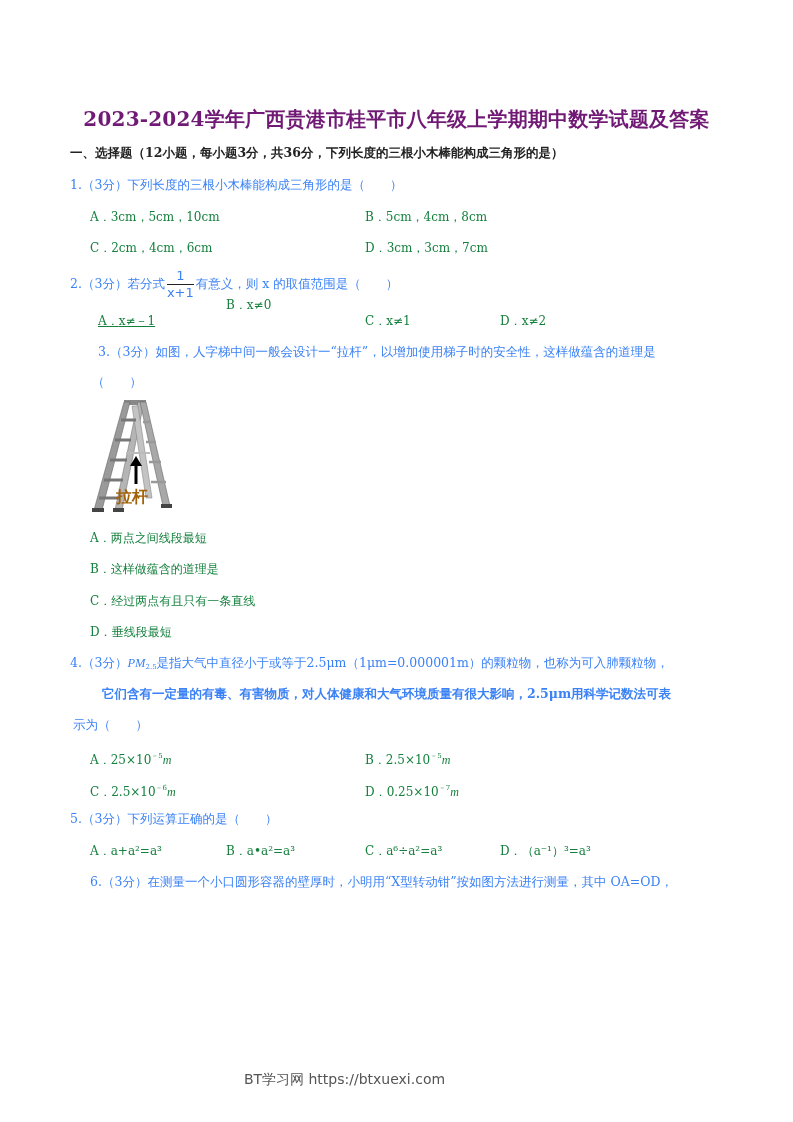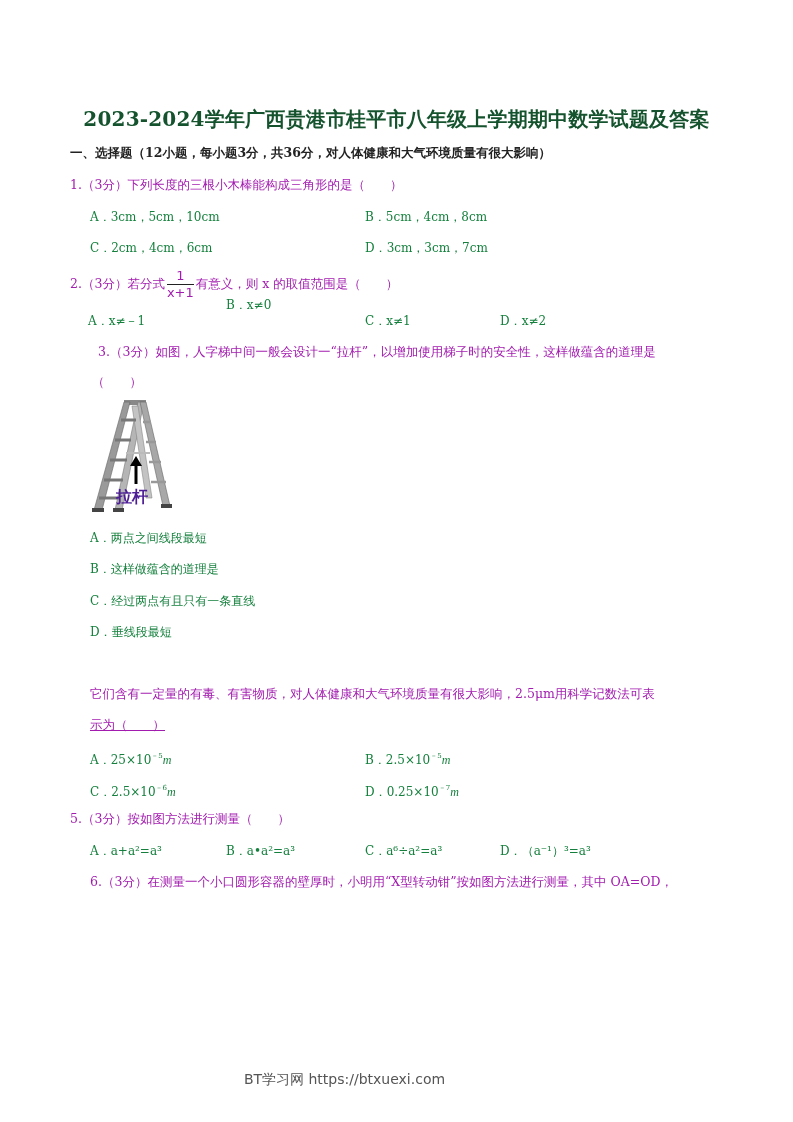--- a/index.html
+++ b/index.html
@@ -1,53 +1,53 @@
 <!DOCTYPE html>
 <html><head>
 <meta charset="utf-8">
 <style>
   html, body { margin: 0; padding: 0; background: #ffffff; }
   body { width: 793px; height: 1122px; position: relative; overflow: hidden;
          font-family: "DejaVu Serif", "Liberation Serif", serif; color: #222; }
   .page { position: absolute; left: 0; top: 0; width: 793px; height: 1122px; }
   .title { position: absolute; left: 0; width: 793px; top: 106px; text-align: center;
-           font-family: "DejaVu Serif", serif; font-weight: bold; font-size: 20px; color: #14532d; letter-spacing: 0.2px; }
+           font-family: "DejaVu Serif", serif; font-weight: bold; font-size: 20px; color: #701a75; letter-spacing: 0.2px; }
   .section { position: absolute; left: 70px; top: 145px; font-size: 12.5px; font-weight: bold; color: #222; }
-  .line { position: absolute; font-size: 12.5px; color: #a21caf; white-space: nowrap; line-height: 16px; }
+  .line { position: absolute; font-size: 12.5px; color: #3b82f6; white-space: nowrap; line-height: 16px; }
   .opt { position: absolute; font-size: 12px; color: #15803d; white-space: nowrap; line-height: 16px; }
   i.v { font-style: italic; font-family: "Liberation Serif", serif; }
   sup { font-size: 7px; vertical-align: 6px; }
   sub { font-size: 7px; vertical-align: -2px; }
   .frac { display: inline-block; vertical-align: middle; text-align: center; font-family: "DejaVu Sans", sans-serif; font-size: 13px; margin: 0 2px; }
   .frac .num { display: block; border-bottom: 1px solid #222; padding: 0 2px; line-height: 16px; }
   .frac .den { display: block; line-height: 16px; }
   .ladder { position: absolute; left: 88px; top: 398px; width: 100px; height: 118px; }
   .footer { position: absolute; top: 1071px; left: 0; width: 689px; text-align: center;
             font-family: "DejaVu Sans", sans-serif; font-size: 14px; color: #555; }
 </style>
 </head>
 <body>
 
 <div class="page">
 
   <div class="title">2023-2024学年广西贵港市桂平市八年级上学期期中数学试题及答案</div>
-  <div class="section">一、选择题（12小题，每小题3分，共36分，对人体健康和大气环境质量有很大影响）</div>
+  <div class="section">一、选择题（12小题，每小题3分，共36分，下列长度的三根小木棒能构成三角形的是）</div>
 
   <div class="line" style="left:70px;top:177px;">
     <span>1.</span><span>（3分）</span><span>下列长度的三根小木棒能构成三角形的是（　　）</span>
   </div>
   <div class="opt" style="left:90px;top:209px;"><span>A．</span><span>3cm，5cm，10cm</span></div>
   <div class="opt" style="left:365px;top:209px;"><span>B．</span><span>5cm，4cm，8cm</span></div>
   <div class="opt" style="left:90px;top:240px;"><span>C．</span><span>2cm，4cm，6cm</span></div>
   <div class="opt" style="left:365px;top:240px;"><span>D．</span><span>3cm，3cm，7cm</span></div>
 
   <div class="line" style="left:70px;top:268px;">
     <span>2.</span><span>（3分）</span><span>若分式</span><span class="frac"><span class="num">1</span><span class="den">x+1</span></span><span>有意义，则 x 的取值范围是（　　）</span>
   </div>
-  <div class="opt" style="left:88px;top:313px;"><span>A．</span><span>x≠－1</span></div>
+  <div class="opt" style="left:98px;top:313px;text-decoration:underline;"><span>A．</span><span>x≠－1</span></div>
   <div class="opt" style="left:226px;top:297px;"><span>B．</span><span>x≠0</span></div>
   <div class="opt" style="left:365px;top:313px;"><span>C．</span><span>x≠1</span></div>
   <div class="opt" style="left:500px;top:313px;"><span>D．</span><span>x≠2</span></div>
 
   <div class="line" style="left:70px;top:344px;margin-left:28px;">
     <span>3.</span><span>（3分）</span><span>如图，人字梯中间一般会设计一“拉杆”，以增加使用梯子时的安全性，这样做蕴含的道理是</span>
   </div>
   <div class="line" style="left:92px;top:374px;">（　　）</div>
 
   <svg class="ladder" viewBox="0 0 100 118">
@@ -73,37 +73,40 @@
 
     <line x1="38" y1="55" x2="62" y2="55" stroke="#bbb" stroke-width="2"></line>
 
     <line x1="48" y1="86" x2="48" y2="66" stroke="#000" stroke-width="3"></line>
     <polygon points="42,68 54,68 48,58" fill="#000"></polygon>
 
     <rect x="4" y="110" width="12" height="4" fill="#444"></rect>
     <rect x="25" y="110" width="11" height="4" fill="#444"></rect>
     <rect x="73" y="106" width="11" height="4" fill="#444"></rect>
   </svg>
-  <div class="line" style="left:116px;top:489px;font-family:'DejaVu Sans',sans-serif;font-size:16px;font-weight:bold;color:#4c1d95;">拉杆</div>
+  <div class="line" style="left:116px;top:489px;font-family:'DejaVu Sans',sans-serif;font-size:16px;font-weight:bold;color:#a16207;">拉杆</div>
 
   <div class="opt" style="left:90px;top:530px;"><span>A．</span><span>两点之间线段最短</span></div>
   <div class="opt" style="left:90px;top:561px;"><span>B．</span><span>这样做蕴含的道理是</span></div>
   <div class="opt" style="left:90px;top:593px;"><span>C．</span><span>经过两点有且只有一条直线</span></div>
   <div class="opt" style="left:90px;top:624px;"><span>D．</span><span>垂线段最短</span></div>
 
-  <div class="line" style="left:90px;top:686px;">它们含有一定量的有毒、有害物质，对人体健康和大气环境质量有很大影响，2.5μm用科学记数法可表</div>
-  <div class="line" style="left:90px;top:717px;text-decoration:underline;">示为（　　）</div>
+  <div class="line" style="left:70px;top:655px;">
+    <span>4.</span><span>（3分）</span><i class="v">PM</i><sub>2.5</sub><span>是指大气中直径小于或等于2.5μm（1μm=0.000001m）的颗粒物，也称为可入肺颗粒物，</span>
+  </div>
+  <div class="line" style="left:102px;top:686px;font-weight:bold;">它们含有一定量的有毒、有害物质，对人体健康和大气环境质量有很大影响，2.5μm用科学记数法可表</div>
+  <div class="line" style="left:73px;top:717px;">示为（　　）</div>
 
   <div class="opt" style="left:90px;top:748px;"><span>A．</span><span>25×10</span><sup>－5</sup><i class="v">m</i></div>
   <div class="opt" style="left:365px;top:748px;"><span>B．</span><span>2.5×10</span><sup>－5</sup><i class="v">m</i></div>
   <div class="opt" style="left:90px;top:780px;"><span>C．</span><span>2.5×10</span><sup>－6</sup><i class="v">m</i></div>
   <div class="opt" style="left:365px;top:780px;"><span>D．</span><span>0.25×10</span><sup>－7</sup><i class="v">m</i></div>
 
   <div class="line" style="left:70px;top:811px;">
-    <span>5.</span><span>（3分）</span><span>按如图方法进行测量（　　）</span>
+    <span>5.</span><span>（3分）</span><span>下列运算正确的是（　　）</span>
   </div>
   <div class="opt" style="left:90px;top:843px;"><span>A．</span><span>a+a²=a³</span></div>
   <div class="opt" style="left:226px;top:843px;"><span>B．</span><span>a•a²=a³</span></div>
   <div class="opt" style="left:365px;top:843px;"><span>C．</span><span>a⁶÷a²=a³</span></div>
   <div class="opt" style="left:500px;top:843px;"><span>D．</span><span>（a⁻¹）³=a³</span></div>
 
   <div class="line" style="left:70px;top:874px;margin-left:20px;">
     <span>6.</span><span>（3分）</span><span>在测量一个小口圆形容器的壁厚时，小明用“X型转动钳”按如图方法进行测量，其中 OA=OD，</span>
   </div>
 

